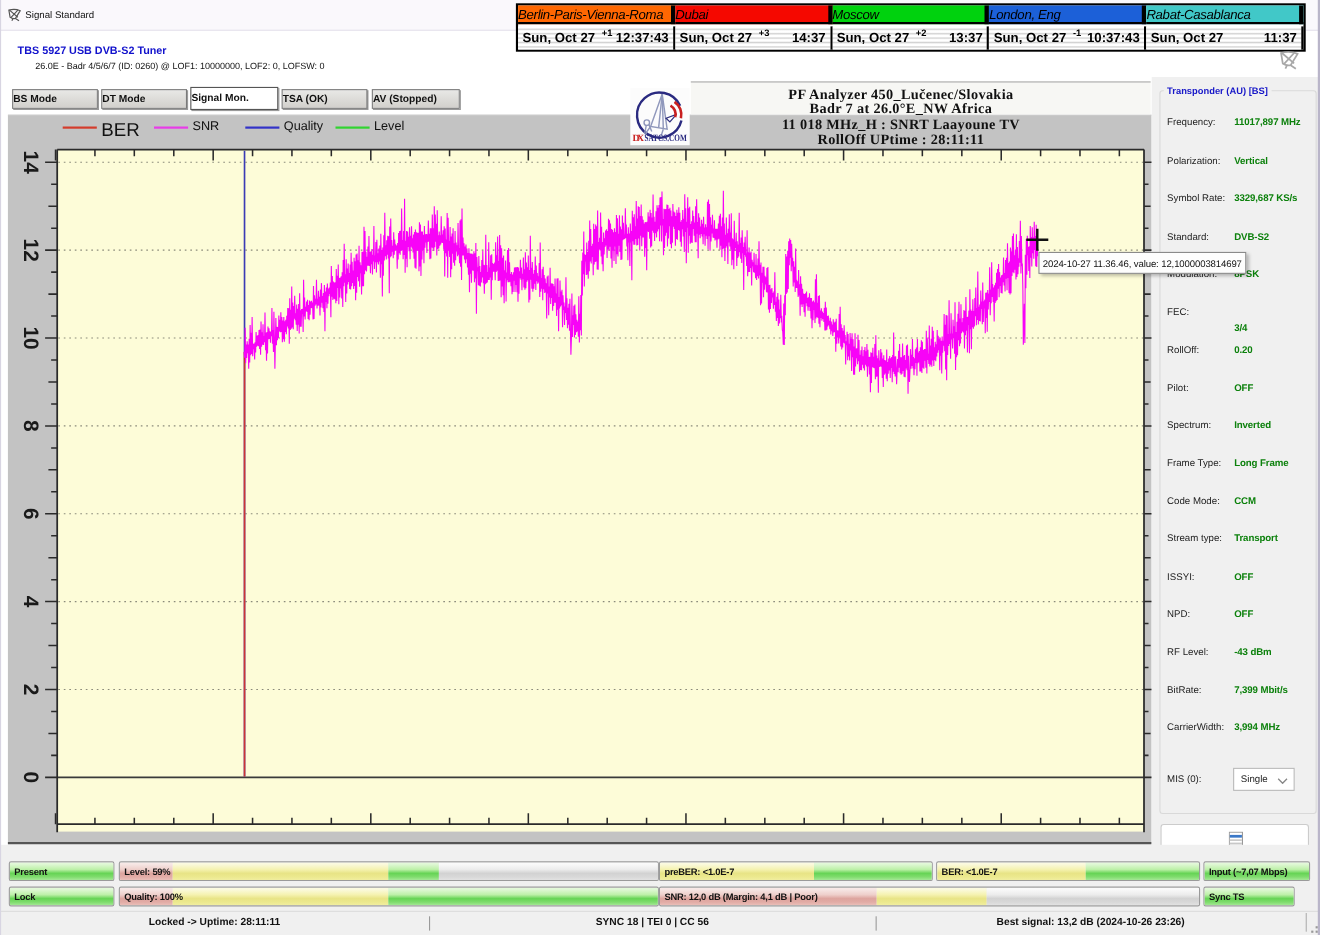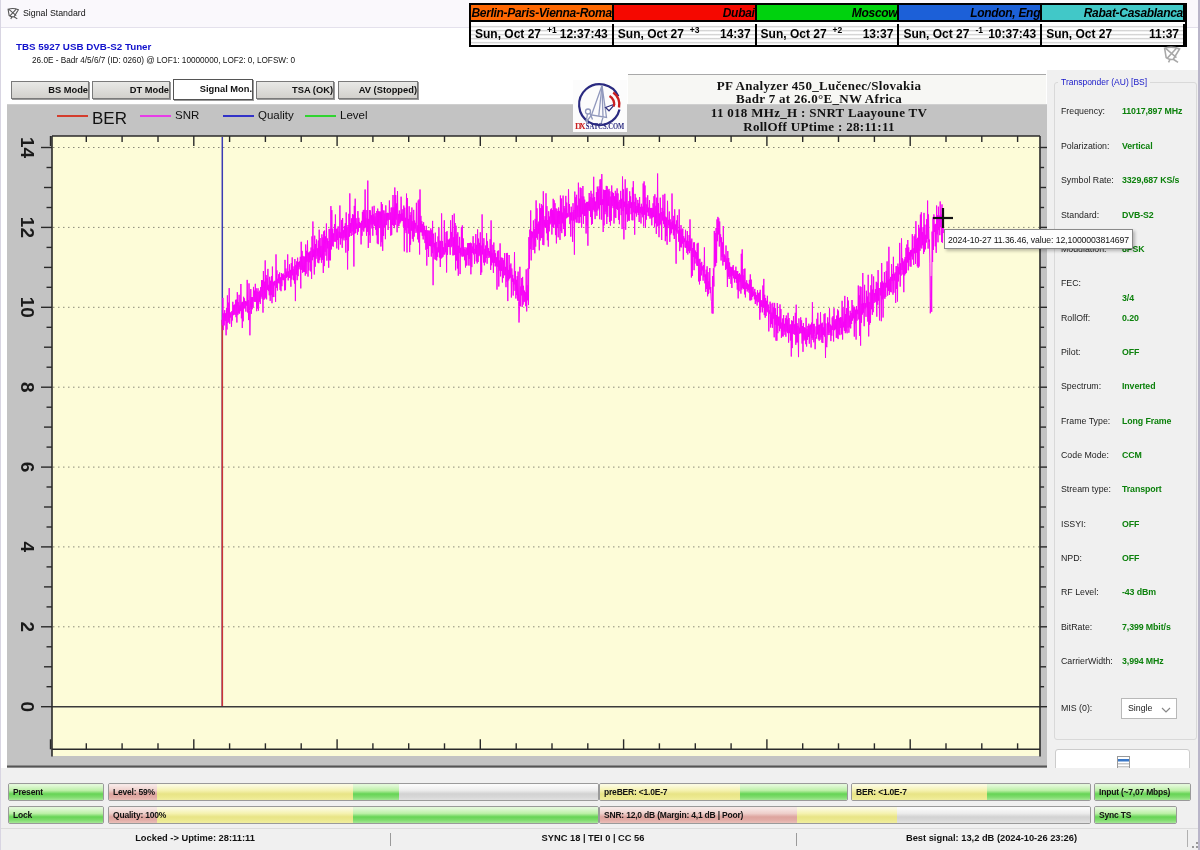--- a/index.html
+++ b/index.html
@@ -1,26 +1,26 @@
 <!DOCTYPE html>
 <html><head><meta charset="utf-8"><style>
 *{margin:0;padding:0;box-sizing:border-box}
 html,body{width:1200px;height:850px;overflow:hidden;background:#fff;font-family:"Liberation Sans",sans-serif;position:relative}
 .abs{position:absolute}
-.btn{position:absolute;height:18px;background:linear-gradient(#e8e8e6,#d2d0cc);border:1px solid #7a7a7a;box-shadow:1px 1px 0 #9a9a9a;font-size:9.3px;font-weight:bold;color:#111;text-align:right;line-height:16px}
+.btn{position:absolute;height:18px;background:linear-gradient(#e8e8e6,#d2d0cc);border:1px solid #7a7a7a;box-shadow:1px 1px 0 #9a9a9a;font-size:9.3px;font-weight:bold;color:#111;text-align:left;line-height:16px}
 .bar{position:absolute;border:1px solid #9a9a9a;border-radius:2px;overflow:hidden;font-size:8.5px;letter-spacing:-0.2px;font-weight:bold;color:#111}
 .bar span{position:absolute;left:4px;top:0;bottom:0;display:flex;align-items:center;white-space:nowrap}
 .seg{position:absolute;top:0;bottom:0}
 .g-green{background:linear-gradient(#e2f8d8 8%,#bdf0a8 40%,#66d455 62%,#7fdc6d 82%,#a5e896)}
 .g-yellow{background:linear-gradient(#fbfae0 8%,#f5f2b0 40%,#e8e486 62%,#ece98e 82%,#f1eea0)}
 .g-pink{background:linear-gradient(#f7e8e6 8%,#eecfcb 40%,#dda49e 62%,#e2aca6 82%,#eabfb9)}
 .g-gray{background:linear-gradient(#fafafa 8%,#ececec 40%,#d2d2d2 62%,#d8d8d8 82%,#e2e2e2)}
 .lbl{position:absolute;font-size:8.8px;color:#1c1c1c;white-space:nowrap}
 .val{position:absolute;font-size:8.8px;font-weight:bold;letter-spacing:-0.1px;color:#0c810c;white-space:nowrap}
-.city{position:absolute;top:0;height:17px;border-right:2px solid #000000;font-size:12px;font-weight:bold;font-style:italic;text-align:right;line-height:17px;color:#000;letter-spacing:-0.3px}
+.city{position:absolute;top:0;height:17px;border-right:4px solid #000000;font-size:12px;font-weight:normal;font-style:italic;text-align:left;line-height:17px;color:#000;letter-spacing:-0.3px}
 .dt{position:absolute;top:19px;height:21px;border-right:2px solid #000;background:repeating-linear-gradient(180deg,#ffffff 0px,#ffffff 1.4px,#d2d2d2 2.6px,#ffffff 4px);font-size:12px;font-weight:bold;color:#000}
 .dt .d{position:absolute;left:4px;top:3px}.dt .t{position:absolute;right:4px;top:3px}
 .dt .sup{position:absolute;top:1px;font-size:8.5px;font-weight:bold}
 .hdr{position:absolute;left:579px;width:480px;text-align:center;font-family:"Liberation Serif",serif;font-weight:bold;font-size:13px;letter-spacing:0.3px;color:#111;white-space:nowrap}
 </style></head><body>
 <div class="abs" style="left:0;top:0;width:1200px;height:850px;border-right:2px solid #b9b5c9;border-left:1px solid #d8d5e2;z-index:50;pointer-events:none"></div>
 <div class="abs" style="left:0;top:0;width:1200px;height:28px;background:#faf8fc;border-bottom:1px solid #e4e1ec"></div>
 <svg width="13" height="13" viewBox="0 0 24 24" style="position:absolute;left:7px;top:7px;opacity:1" xmlns="http://www.w3.org/2000/svg">
 <g stroke="#555" stroke-width="2" fill="none">
 <path d="M3 4 L17 16 M17 4 L5 17"></path>
@@ -254,21 +254,21 @@
 <path d="M 14.5 34 L 13 42 M 17 33.3 L 19.5 39.5"></path>
 </g>
 <path d="M 32.5 27.5 L 42 24 L 36 30.8 Z" fill="#fff" stroke="#30307e" stroke-width="1.2"></path>
 <path d="M 36.5 16 A 9 9 0 0 1 40.8 26.5" fill="none" stroke="#c92020" stroke-width="2.4"></path>
 <path d="M 40.2 12.6 A 14 14 0 0 1 46 27.5" fill="none" stroke="#c92020" stroke-width="2.4"></path>
 <text x="2" y="48.5" font-family="Liberation Serif, serif" font-weight="bold" font-size="8.8" fill="#c92020" textLength="10.5">DX</text>
 <text x="12.8" y="48.5" font-family="Liberation Serif, serif" font-weight="bold" font-size="8.8" fill="#2a2a80" textLength="38.5" lengthAdjust="spacingAndGlyphs">SATCS.COM</text>
 </svg>
 <div class="abs" style="left:1047px;top:70px;width:153px;height:713px;background:#f0f0f0"></div>
 <div class="abs" style="left:1054px;top:82px;width:143px;height:658px;border:1px solid #d9d9d9;border-radius:3px"></div>
-<div class="abs" style="left:1058px;top:77px;font-size:8.5px;font-weight:normal;color:#1616c8;background:#f0f0f0;padding:0 3px">Transponder (AU) [BS]</div>
+<div class="abs" style="left:1058px;top:77px;font-size:8.5px;font-weight:bold;color:#1616c8;background:#f0f0f0;padding:0 3px">Transponder (AU) [BS]</div>
 <div class="lbl" style="left:1061px;top:106px">Frequency:</div>
 <div class="val" style="left:1122px;top:106px">11017,897 MHz</div>
 <div class="lbl" style="left:1061px;top:141px">Polarization:</div>
 <div class="val" style="left:1122px;top:141px">Vertical</div>
 <div class="lbl" style="left:1061px;top:175px">Symbol Rate:</div>
 <div class="val" style="left:1122px;top:175px">3329,687 KS/s</div>
 <div class="lbl" style="left:1061px;top:210px">Standard:</div>
 <div class="val" style="left:1122px;top:210px">DVB-S2</div>
 <div class="lbl" style="left:1061px;top:244px">Modulation:</div>
 <div class="val" style="left:1122px;top:244px">8PSK</div>

